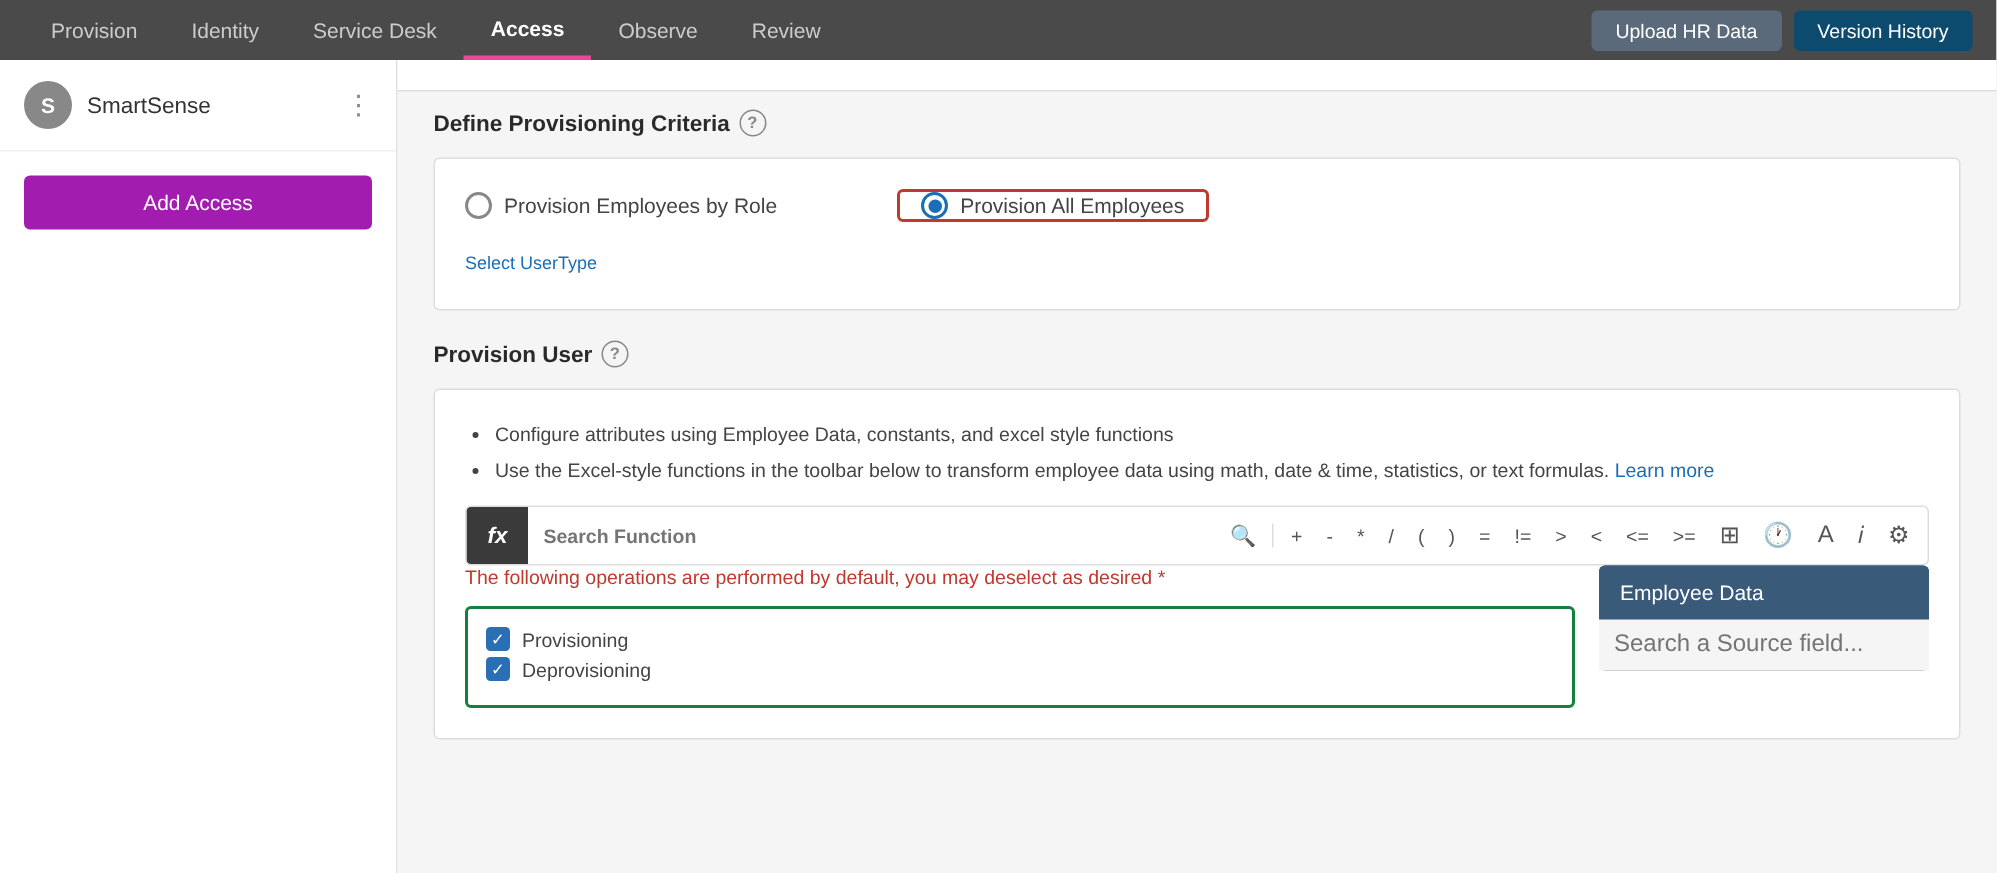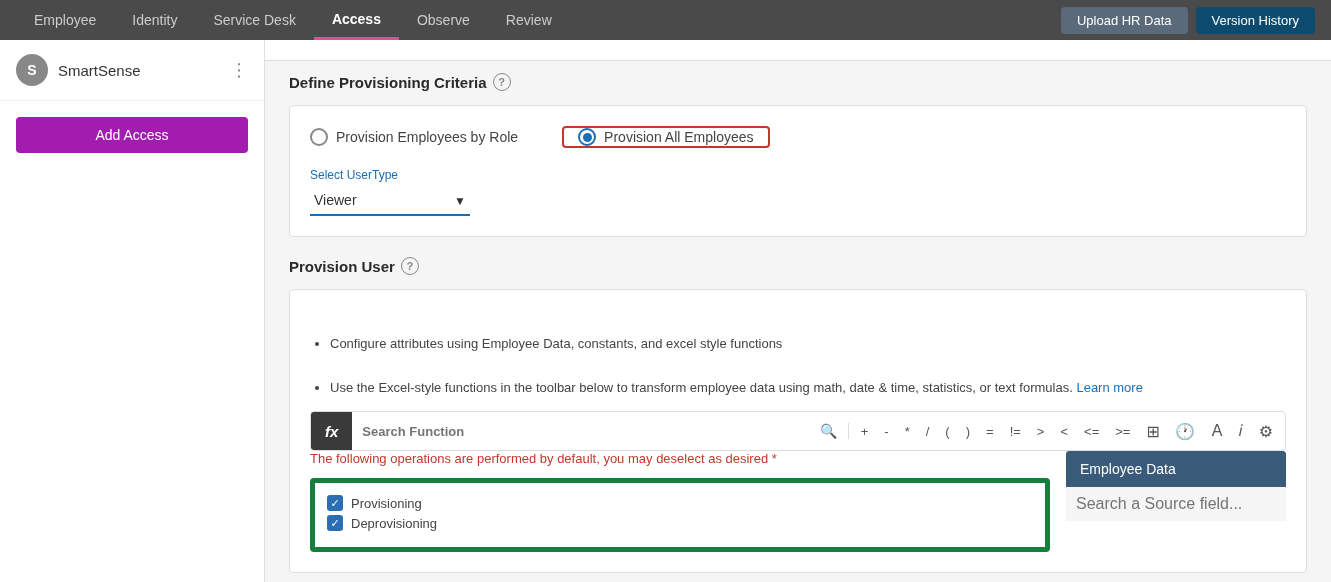--- a/index.html
+++ b/index.html
@@ -68,21 +68,21 @@
     .help-icon {
       width: 18px; height: 18px; border-radius: 50%; border: 1px solid #888;
       display: inline-flex; align-items: center; justify-content: center;
       font-size: 11px; color: #888; cursor: pointer; flex-shrink: 0;
     }
     .card {
       background: #fff; border: 1px solid #ddd; border-radius: 4px; padding: 20px;
     }
 
     
-    .radio-row { display: flex; align-items: center; gap: 44px; margin-bottom: 20px; }
+    .radio-row { display: flex; align-items: center; gap: 80px; margin-bottom: 20px; }
     .radio-option { display: flex; align-items: center; gap: 8px; cursor: pointer; }
     .radio-circle {
       width: 18px; height: 18px; border-radius: 50%; border: 2px solid #888;
       display: flex; align-items: center; justify-content: center; flex-shrink: 0;
     }
     .radio-circle.checked {
       border-color: #1a6eb5;
     }
     .radio-circle.checked::after {
       content: ''; width: 9px; height: 9px; border-radius: 50%; background: #1a6eb5;
@@ -100,21 +100,21 @@
       padding: 6px 28px 6px 4px; font-size: 14px; color: #333; background: transparent;
       cursor: pointer; min-width: 160px;
     }
     .select-arrow {
       position: absolute; right: 4px; top: 50%; transform: translateY(-50%);
       color: #333; font-size: 12px; pointer-events: none;
     }
 
     
     .bullet-list { margin-bottom: 14px; }
-    .bullet-list li { list-style: disc; margin-left: 20px; font-size: 13px; color: #444; margin-bottom: 4px; line-height: 1.5; margin-top: 24px; }
+    .bullet-list li { list-style: disc; margin-left: 20px; font-size: 13px; color: #444; margin-bottom: 4px; line-height: 1.5; }
     .learn-more { color: #1a6eb5; cursor: pointer; text-decoration: none; }
 
     
     .fx-toolbar {
       display: flex; align-items: center; border: 1px solid #ddd; border-radius: 4px;
       overflow: hidden; margin-bottom: 0; background: #fff;
     }
     .fx-badge {
       background: #3a3a3a; color: #fff; padding: 0 14px; height: 38px;
       display: flex; align-items: center; font-size: 15px; font-style: italic; font-weight: 600;
@@ -147,21 +147,21 @@
     .checkbox-item { display: flex; align-items: center; gap: 8px; margin-bottom: 4px; }
     .checkbox-box {
       width: 16px; height: 16px; border-radius: 3px; background: #2a6eb5;
       display: flex; align-items: center; justify-content: center; flex-shrink: 0;
       cursor: pointer;
     }
     .checkbox-box::after { content: '✓'; color: #fff; font-size: 11px; }
     .checkbox-label { font-size: 13px; color: #444; }
 
     .ops-list-card {
-      border: 5px solid #15803d; border-radius: 4px; padding: 12px; background: #fff;
+      border: 2px solid #15803d; border-radius: 4px; padding: 12px; background: #fff;
     }
 
     
     .employee-data-panel { background: #3a5a7a; border-radius: 4px; }
     .employee-data-header {
       background: #3a5a7a; color: #fff; padding: 10px 14px;
       font-size: 14px; font-weight: 500; border-radius: 4px 4px 0 0;
     }
     .employee-data-search {
       background: #f5f5f5; margin: 0; padding: 8px 10px;
@@ -170,21 +170,21 @@
     .employee-data-search input {
       border: none; outline: none; background: transparent; font-size: 16px;
       color: #a21caf; width: 100%;
     }
   </style>
 </head>
 <body>
 
 <nav class="top-nav">
   <div class="nav-items">
-    <div class="nav-item">Employee</div>
+    <div class="nav-item">Provision</div>
     <div class="nav-item">Identity</div>
     <div class="nav-item">Service Desk</div>
     <div class="nav-item active">Access</div>
     <div class="nav-item">Observe</div>
     <div class="nav-item">Review</div>
   </div>
   <div class="actions">
     <button class="btn-upload-hr">Upload HR Data</button>
     <button class="btn-version-history">Version History</button>
   </div>
@@ -224,28 +224,20 @@
             </div>
 
             <div class="radio-option highlighted">
               <div class="radio-circle checked"></div>
               <span class="radio-option-label">Provision All Employees</span>
             </div>
           </div>
 
           <div>
             <div class="select-label">Select UserType</div>
-            <div class="select-wrapper">
-              <select class="select-control">
-                <option>Viewer</option>
-                <option>Editor</option>
-                <option>Admin</option>
-              </select>
-              <span class="select-arrow">▼</span>
-            </div>
           </div>
         </div>
       </div>
 
       <div class="section">
         <div class="section-title">
           <span>Provision User</span>
           <span class="help-icon">?</span>
         </div>
         <div class="card">

